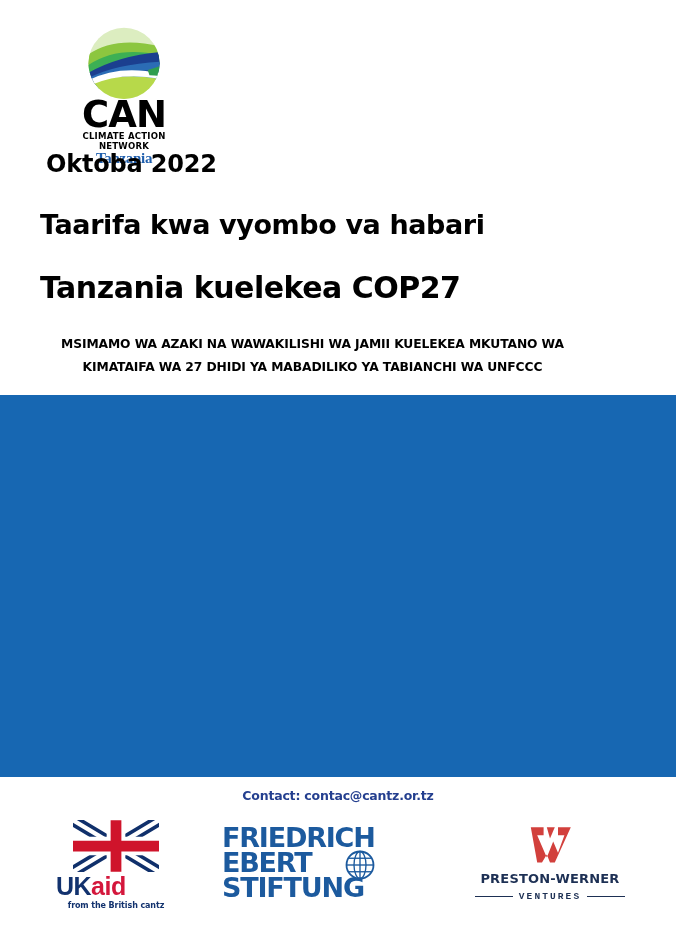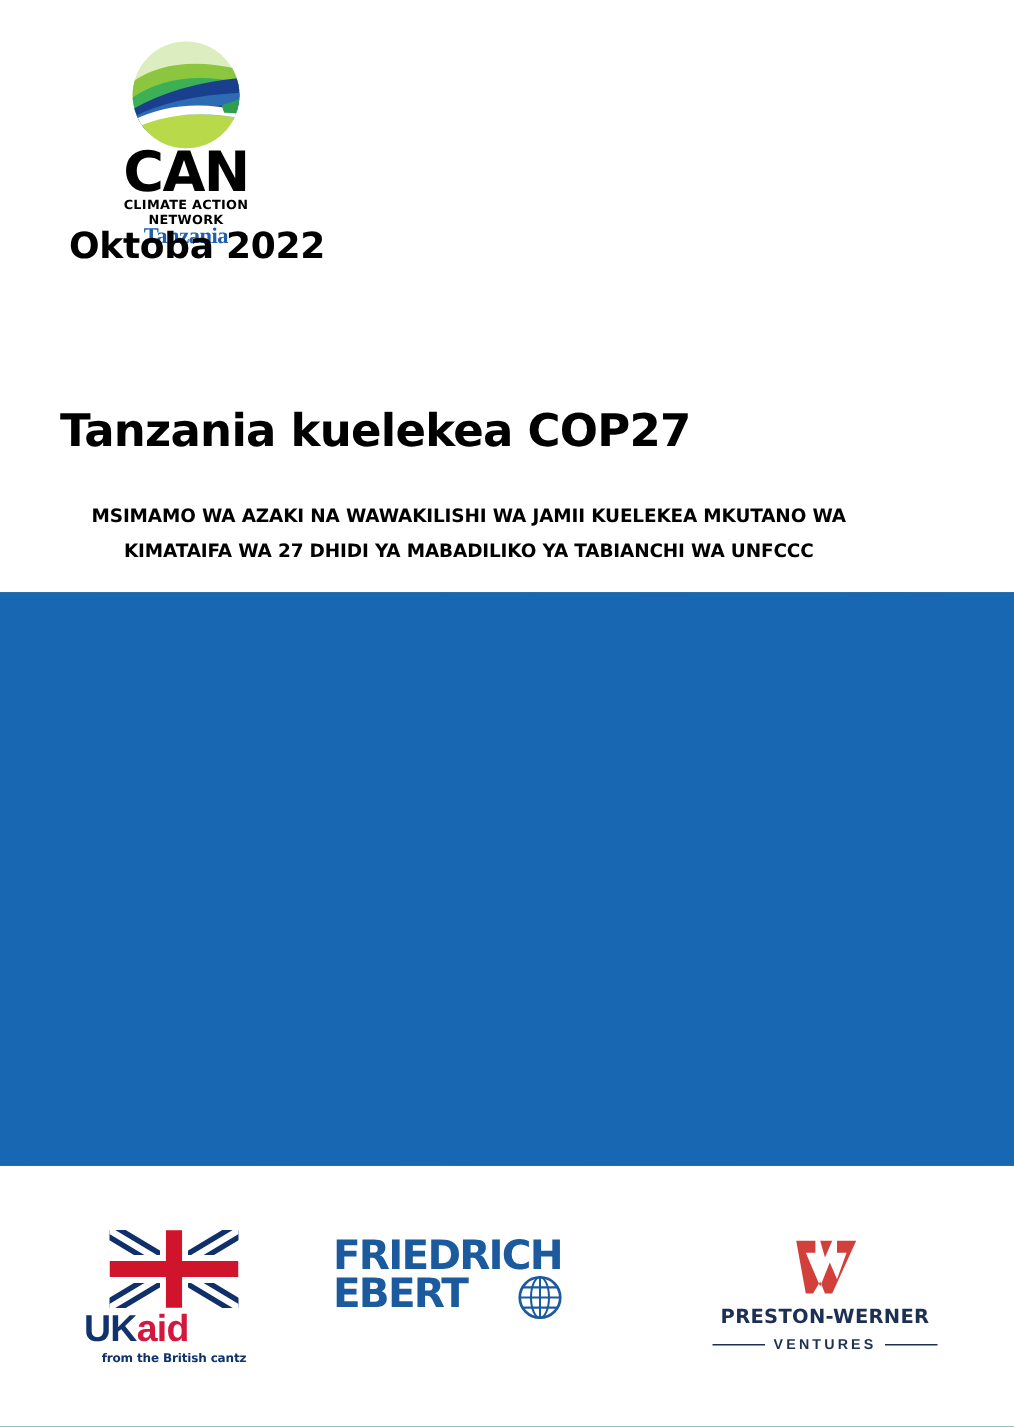--- a/index.html
+++ b/index.html
@@ -204,21 +204,21 @@
     letter-spacing: 0.2px;
   }
   .pwv-sub-row {
     display: flex;
     align-items: center;
     gap: 6px;
     margin-top: 5px;
   }
   .pwv-rule { flex: 1; height: 1.5px; background: #1d3054; }
   .pwv-sub {
-    font-family: Liberation Sans, sans-serif;
+    font-family: Liberation Mono, monospace;
     font-weight: bold;
     font-size: 9.5px;
     color: #1d3054;
     letter-spacing: 2.1px;
   }
 </style>
 </head>
 <body>
 
 <div id="page">
@@ -266,20 +266,21 @@
         <path d="M78 52 Q92 48 100 44 L100 60 Q88 58 80 58 Z" fill="#2f9e4f"></path>
       </g>
     </svg>
     <div class="can-word">CAN</div>
     <div class="can-sub">CLIMATE ACTION NETWORK</div>
     <div class="can-tz">Tanzania</div>
   </div>
 
   <div class="date-line">Oktoba 2022</div>
 
+  <div class="title-main">Taarifa kwa vyombo va habari</div>
   <div class="title-sub">Tanzania kuelekea COP27</div>
   <div class="kicker">
     <div>MSIMAMO WA AZAKI NA WAWAKILISHI WA JAMII KUELEKEA MKUTANO WA</div>
     <div>KIMATAIFA WA 27 DHIDI YA MABADILIKO YA TABIANCHI WA UNFCCC</div>
   </div>
 
   <div class="photo">
     <svg viewBox="0 0 676 382" width="676" height="382">
       <defs>
         <clipPath id="pclip">
@@ -581,20 +582,21 @@
       <path d="M676 951 L676 -260 A 1180 1180 0 0 0 -310 951 Z" fill="#00a03c"></path>
       <path d="M676 951 L676 -330 A 1252 1252 0 0 0 -382 951 Z" fill="#e6ecd4" opacity="0"></path>
       <path d="M676 951 L676 -420 A 1342 1342 0 0 0 -472 951 Z" fill="#b5d334" opacity="0"></path>
       <path d="M676 951 L676 -432 A 1354 1354 0 0 0 -484 951 Z" fill="#5b8fd0"></path>
       <path d="M676 951 L676 -452 A 1374 1374 0 0 0 -504 951 Z" fill="#243f8f"></path>
       <path d="M676 951 L676 -520 A 1442 1442 0 0 0 -572 951 Z" fill="#1767b2"></path>
       <path d="M676 951 L676 -620 A 1542 1542 0 0 0 -672 951 Z" fill="#ffffff" opacity="0"></path>
     </g>
   </svg>
 
+  <div class="contact">Contact: contac@cantz.or.tz</div>
 
   <div class="footer">
 
     <div class="flogo" id="ukaid">
       <svg class="ukaid-flag" viewBox="0 0 120 72">
         <rect width="120" height="72" fill="#ffffff"></rect>
         <path d="M0 0 L120 72 M120 0 L0 72" stroke="#10306b" stroke-width="16"></path>
         <path d="M0 0 L120 72 M120 0 L0 72" stroke="#ffffff" stroke-width="6"></path>
         <path d="M60 0 L60 72 M0 36 L120 36" stroke="#ffffff" stroke-width="26"></path>
         <path d="M60 0 L60 72 M0 36 L120 36" stroke="#cf142b" stroke-width="15"></path>
@@ -602,20 +604,21 @@
       <div class="ukaid-word">
         <span class="uk">UK</span><span class="aid">aid</span>
       </div>
       <div class="ukaid-tag">from the British cantz</div>
     </div>
 
     <div class="flogo" id="fes">
       <div class="fes-wrap">
         <div class="fes-row">FRIEDRICH</div>
         <div class="fes-row">EBERT</div>
+        <div class="fes-row">STIFTUNG</div>
         <svg class="fes-globe" viewBox="0 0 40 40">
           <circle cx="20" cy="20" r="18" fill="#ffffff" stroke="#1c5a9e" stroke-width="2.4"></circle>
           <g stroke="#1c5a9e" stroke-width="1.8" fill="none">
             <path d="M2 20 H38"></path>
               <path d="M5 11 H35"></path>
               <path d="M5 29 H35"></path>
             <ellipse cx="20" cy="20" rx="8" ry="18"></ellipse>
             <path d="M20 2 V38"></path>
           </g>
         </svg>

